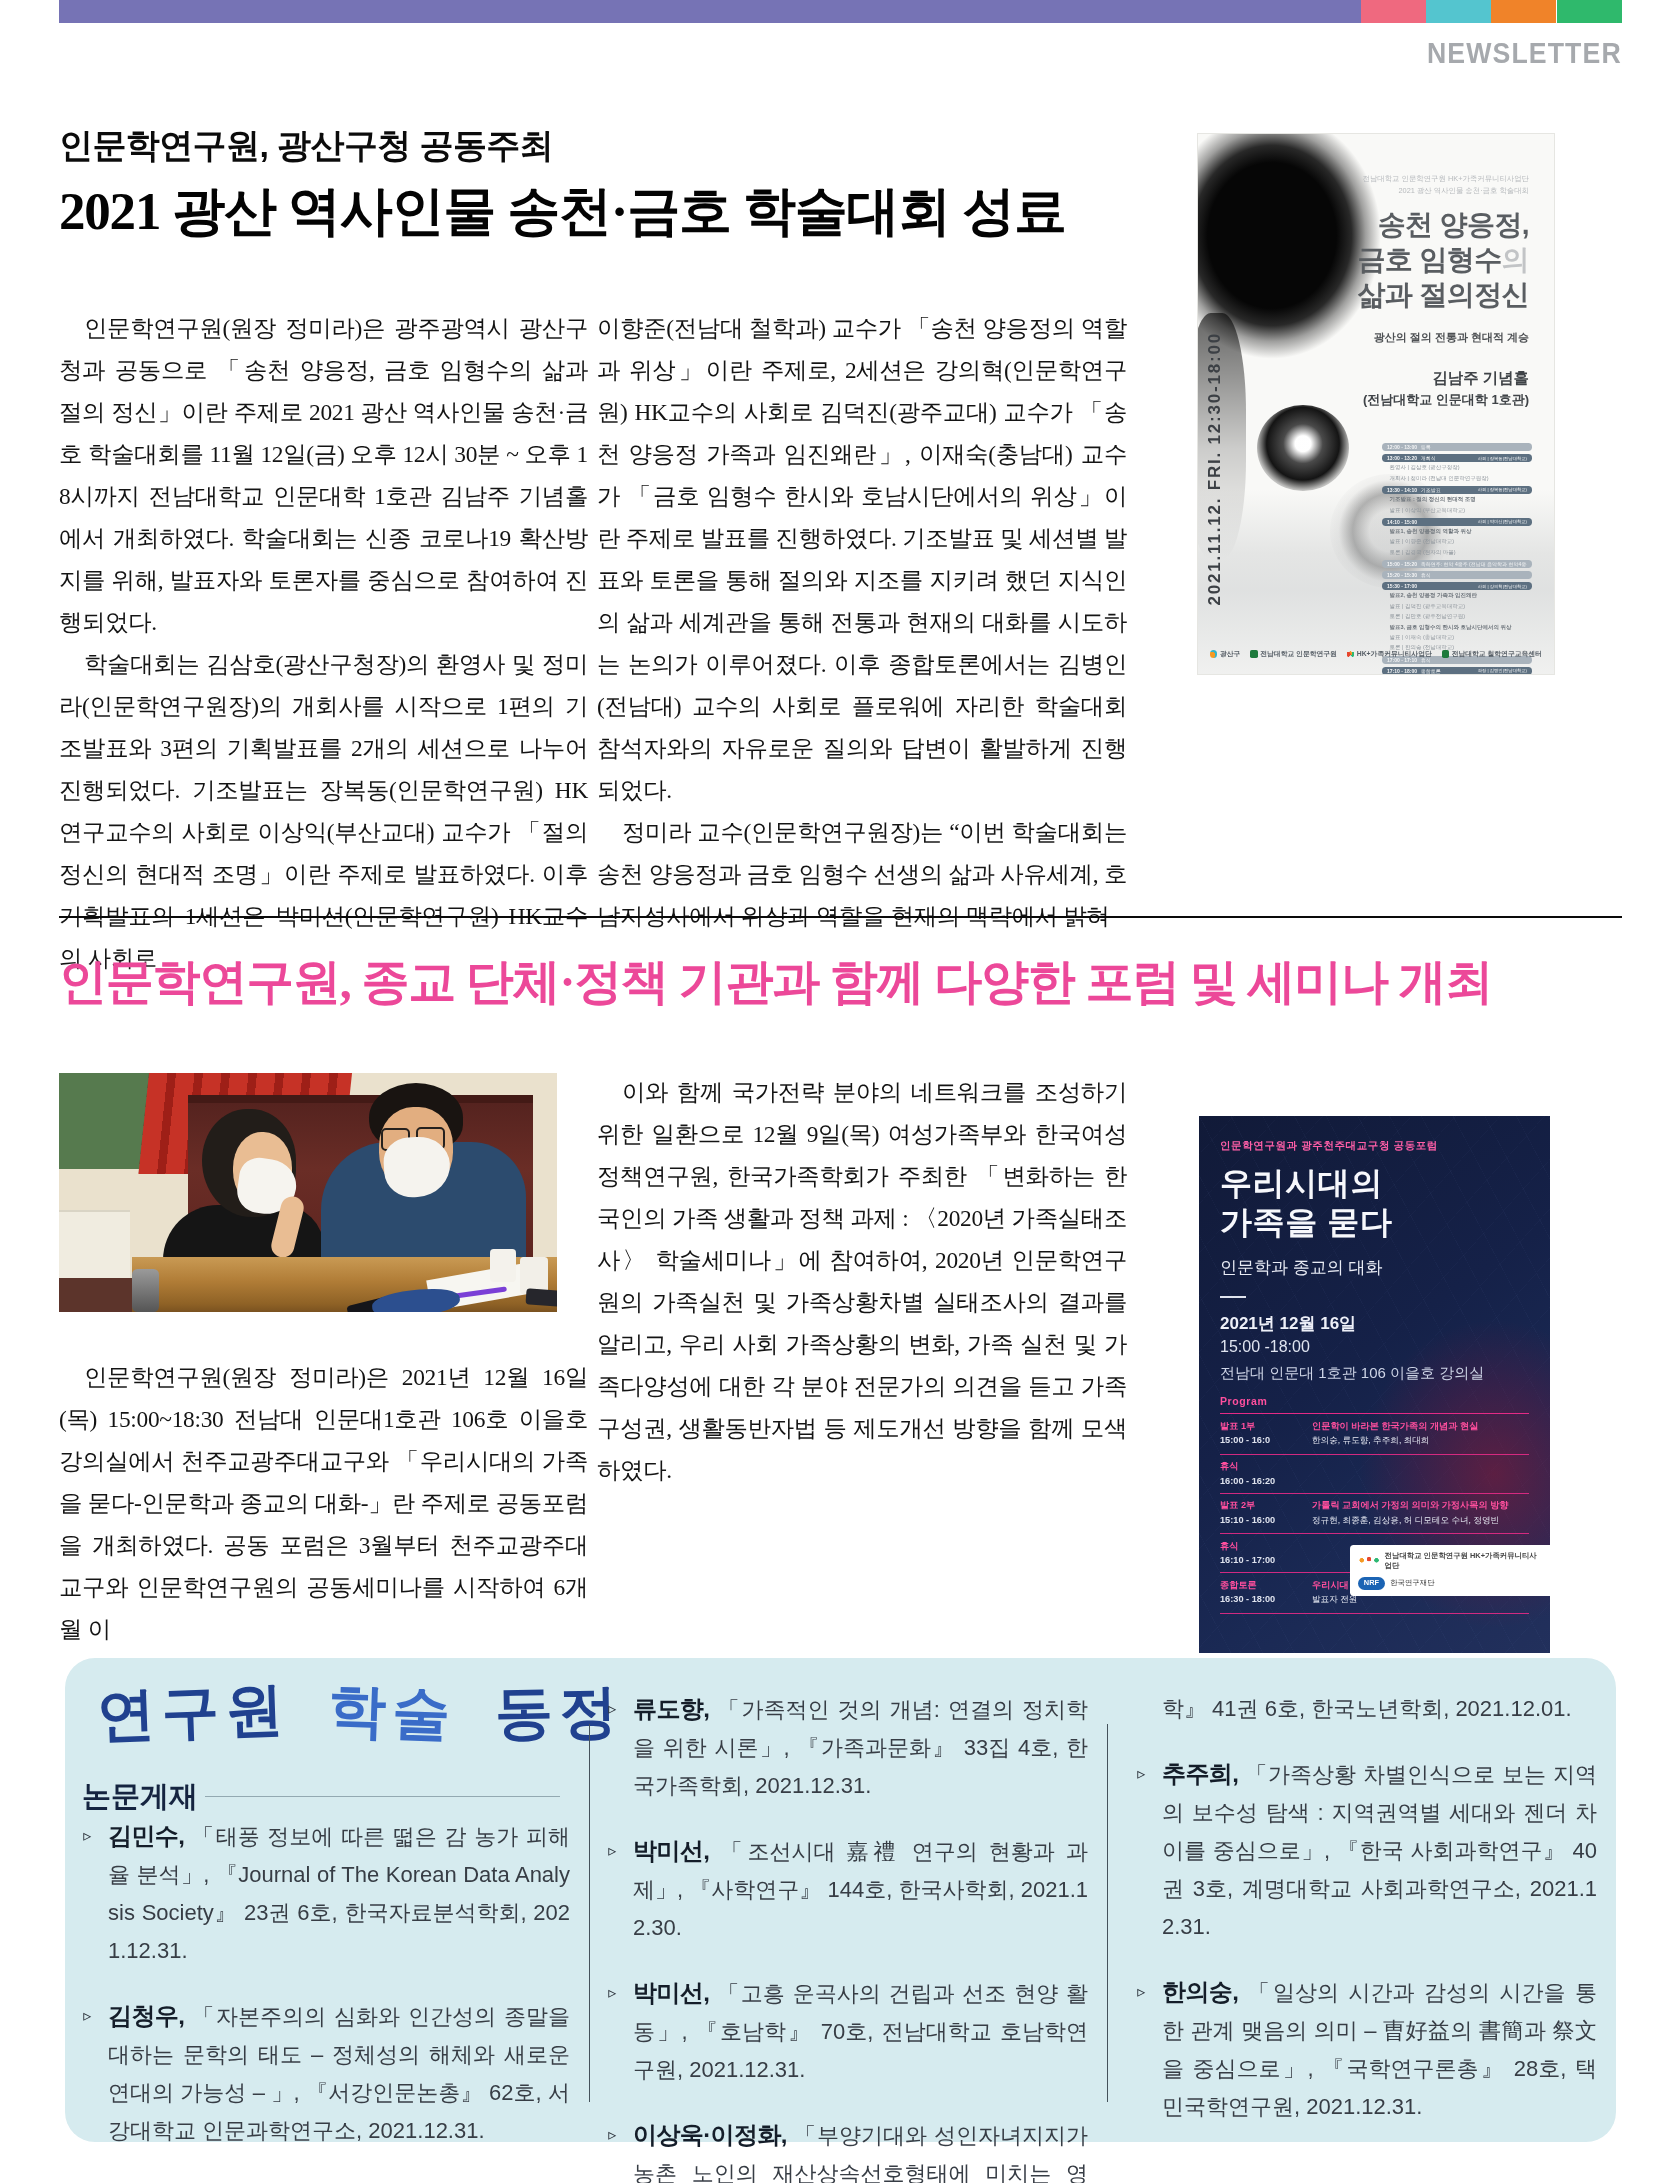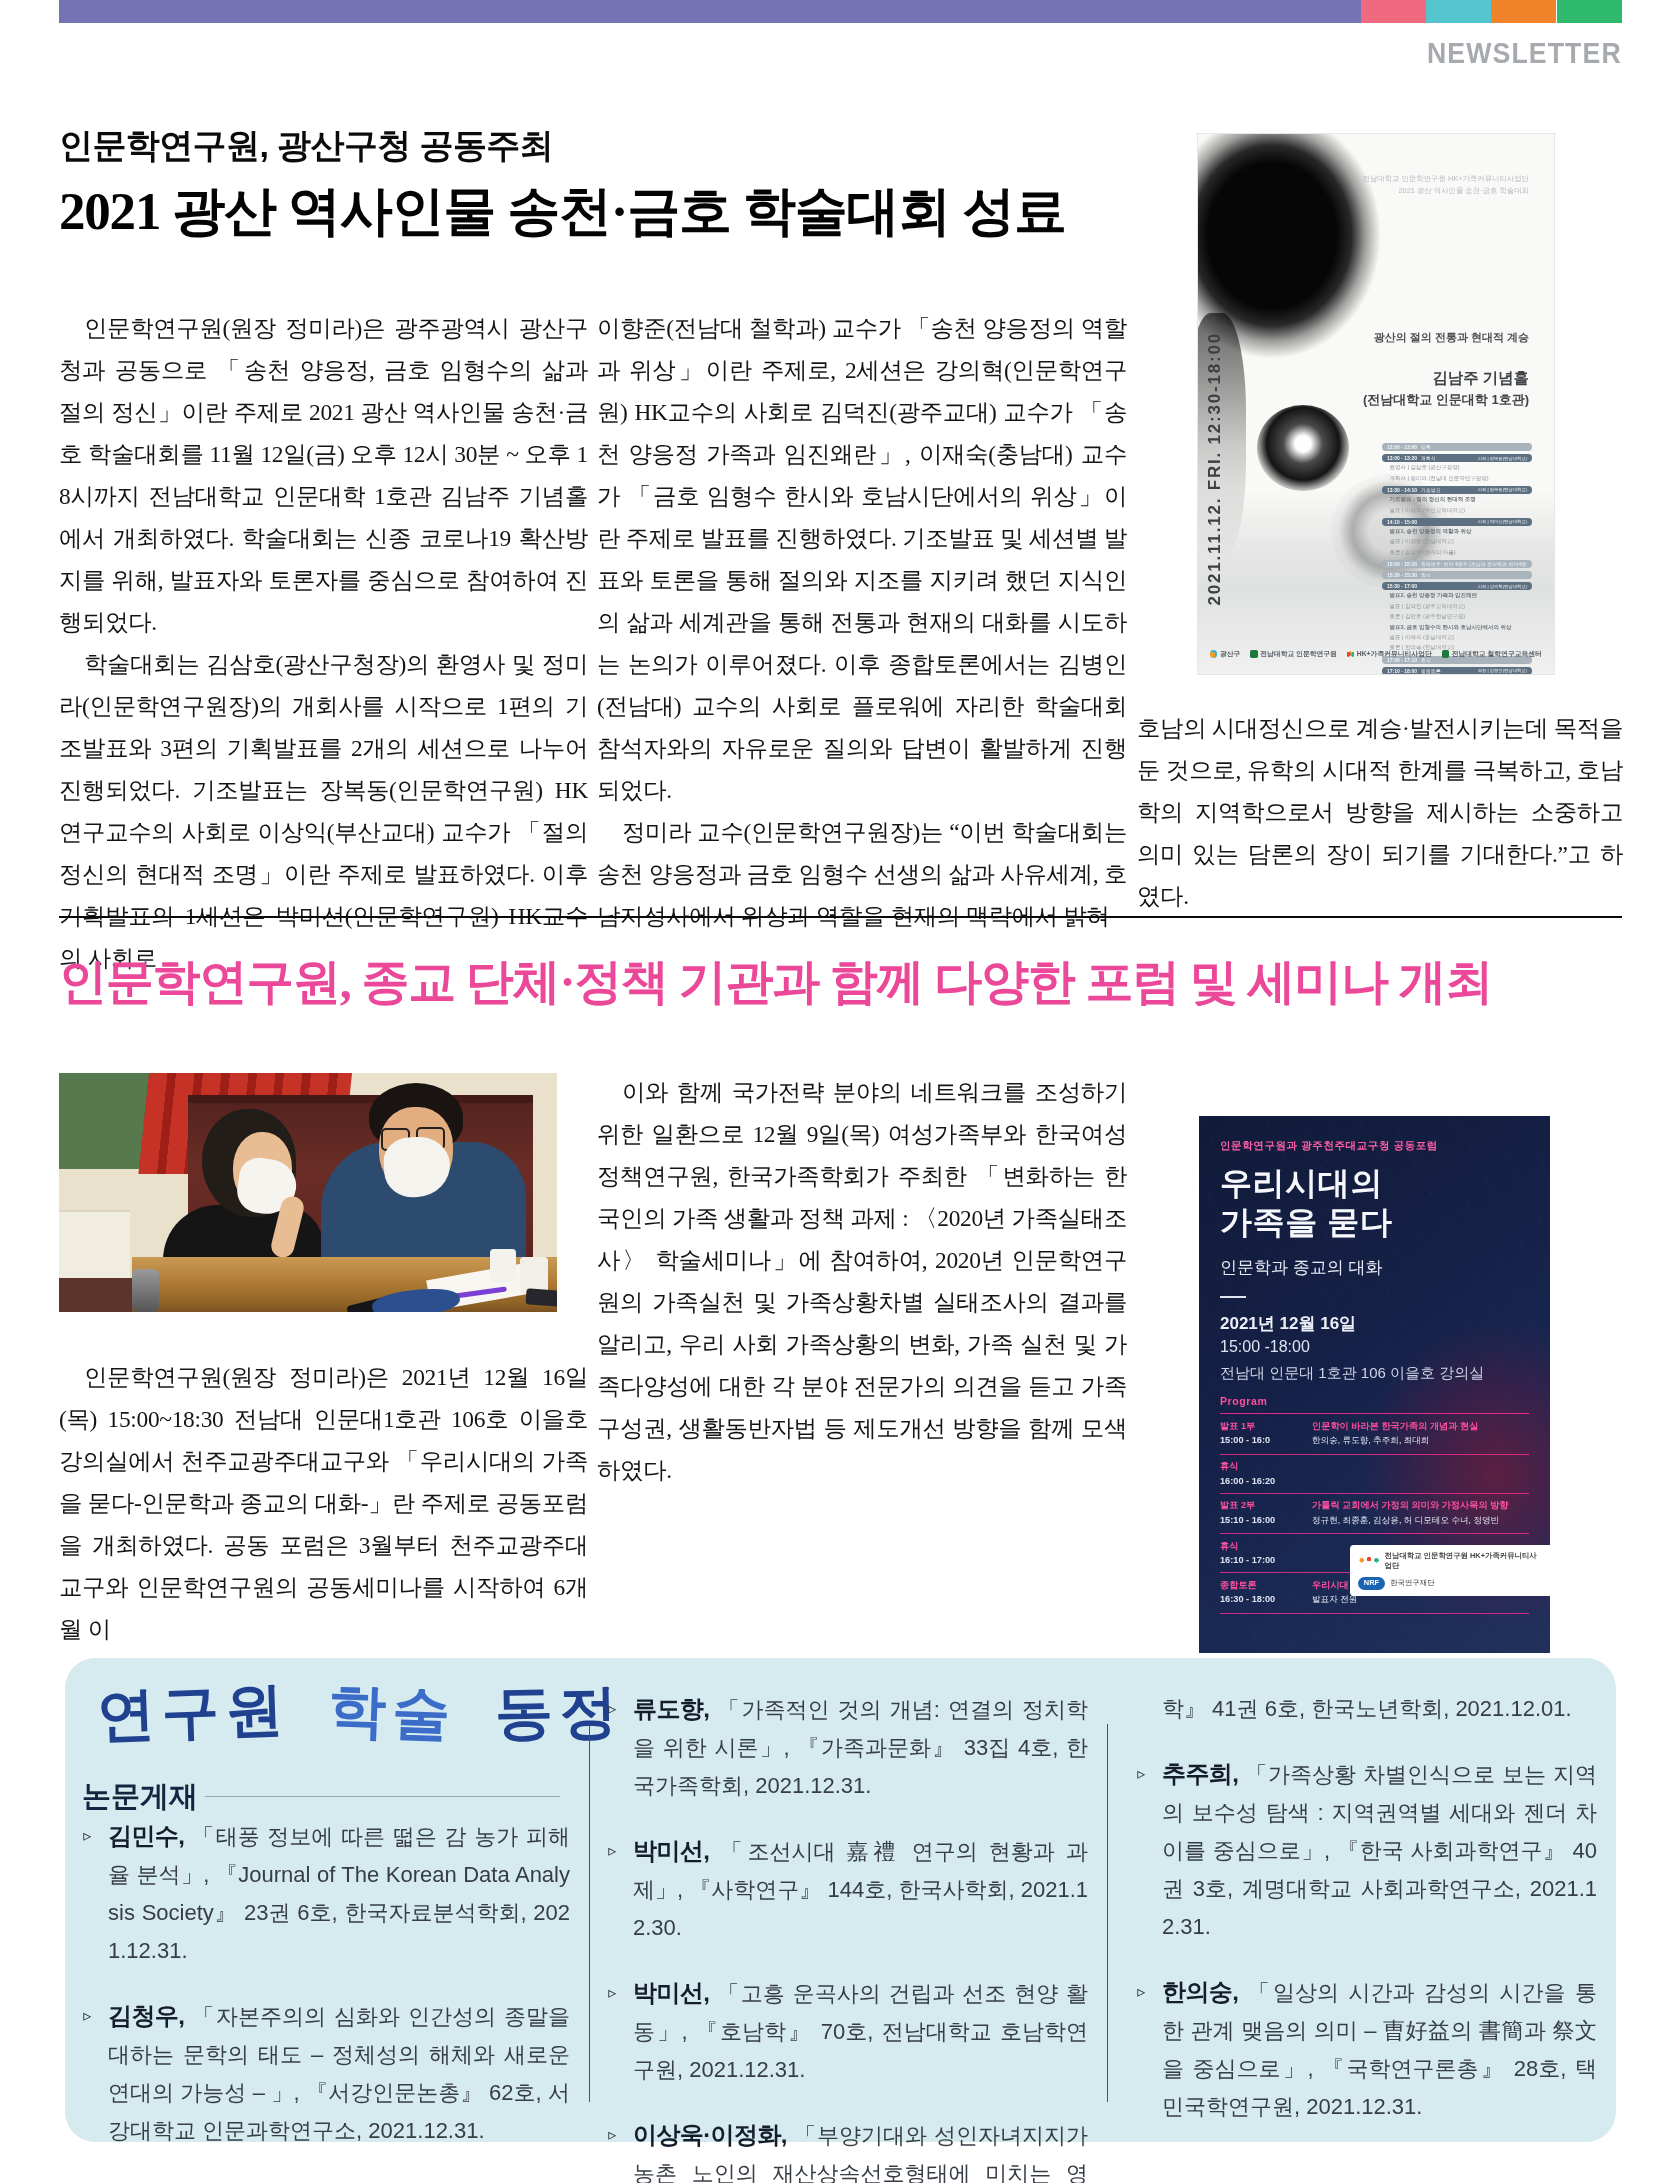--- a/index.html
+++ b/index.html
@@ -184,33 +184,35 @@
   <div class="headline1">2021 광산 역사인물 송천·금호 학술대회 성료</div>
 
   <div class="bodytext a1c1">
     <p class="ind">인문학연구원(원장 정미라)은 광주광역시 광산구청과 공동으로 「송천 양응정, 금호 임형수의 삶과 절의 정신」이란 주제로 2021 광산 역사인물 송천·금호 학술대회를 11월 12일(금) 오후 12시 30분 ~ 오후 18시까지 전남대학교 인문대학 1호관 김남주 기념홀에서 개최하였다. 학술대회는 신종 코로나19 확산방지를 위해, 발표자와 토론자를 중심으로 참여하여 진행되었다.</p>
     <p class="ind">학술대회는 김삼호(광산구청장)의 환영사 및 정미라(인문학연구원장)의 개회사를 시작으로 1편의 기조발표와 3편의 기획발표를 2개의 세션으로 나누어 진행되었다. 기조발표는 장복동(인문학연구원) HK연구교수의 사회로 이상익(부산교대) 교수가 「절의정신의 현대적 조명」이란 주제로 발표하였다. 이후 기획발표의 1세션은 박미선(인문학연구원) HK교수의 사회로</p>
   </div>
   <div class="bodytext a1c2">
     <p>이향준(전남대 철학과) 교수가 「송천 양응정의 역할과 위상」이란 주제로, 2세션은 강의혁(인문학연구원) HK교수의 사회로 김덕진(광주교대) 교수가 「송천 양응정 가족과 임진왜란」, 이재숙(충남대) 교수가 「금호 임형수 한시와 호남시단에서의 위상」이란 주제로 발표를 진행하였다. 기조발표 및 세션별 발표와 토론을 통해 절의와 지조를 지키려 했던 지식인의 삶과 세계관을 통해 전통과 현재의 대화를 시도하는 논의가 이루어졌다. 이후 종합토론에서는 김병인(전남대) 교수의 사회로 플로워에 자리한 학술대회 참석자와의 자유로운 질의와 답변이 활발하게 진행되었다.</p>
     <p class="ind">정미라 교수(인문학연구원장)는 “이번 학술대회는 송천 양응정과 금호 임형수 선생의 삶과 사유세계, 호남지성사에서 위상과 역할을 현재의 맥락에서 밝혀</p>
   </div>
-  <div class="bodytext a1c3">
-    <p>호남의 시대정신으로 계승·발전시키는데 목적을 둔 것으로, 유학의 시대적 한계를 극복하고, 호남학의 지역학으로서 방향을 제시하는 소중하고 의미 있는 담론의 장이 되기를 기대한다.”고 하였다.</p>
-  </div>
 
   <div class="poster1">
     <div class="blob-main"></div>
     <div class="blob-tail"></div>
     <div class="blob-donut-dark"></div>
     <div class="blob-donut-light"></div>
     <div class="mist"></div>
     <div class="p1-org">
       <div>전남대학교 인문학연구원 HK+가족커뮤니티사업단</div>
       <div>2021 광산 역사인물 송천·금호 학술대회</div>
+    </div>
+    <div class="p1-title">
+      <div>송천 양응정,</div>
+      <div><span>금호 임형수</span><span class="light">의</span></div>
+      <div>삶과 절의정신</div>
     </div>
     <div class="p1-subtitle">광산의 절의 전통과 현대적 계승</div>
     <div class="p1-venue">
       <div class="v1">김남주 기념홀</div>
       <div class="v2">(전남대학교 인문대학 1호관)</div>
     </div>
     <div class="p1-date">2021.11.12. FRI. 12:30-18:00</div>
     <div class="p1-sched">
       <div class="srow">
           <div class="sbar light">

